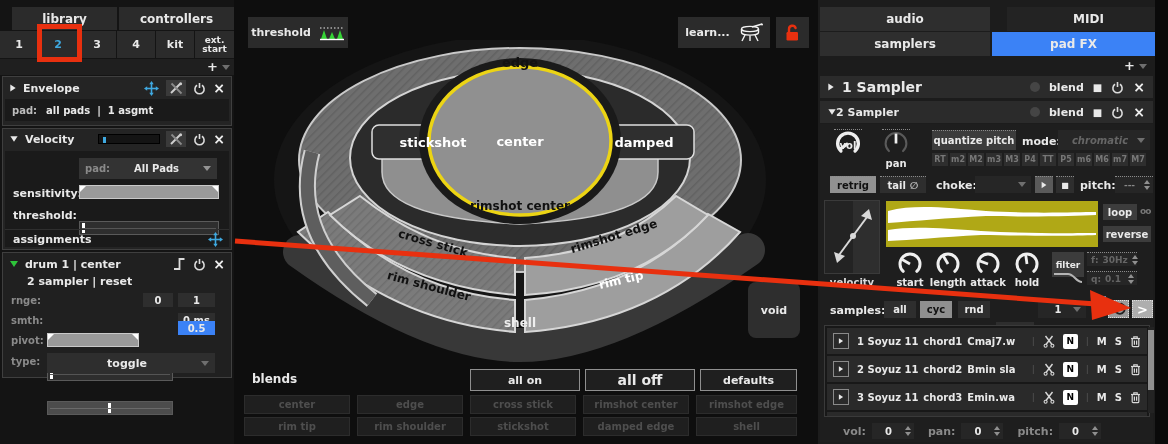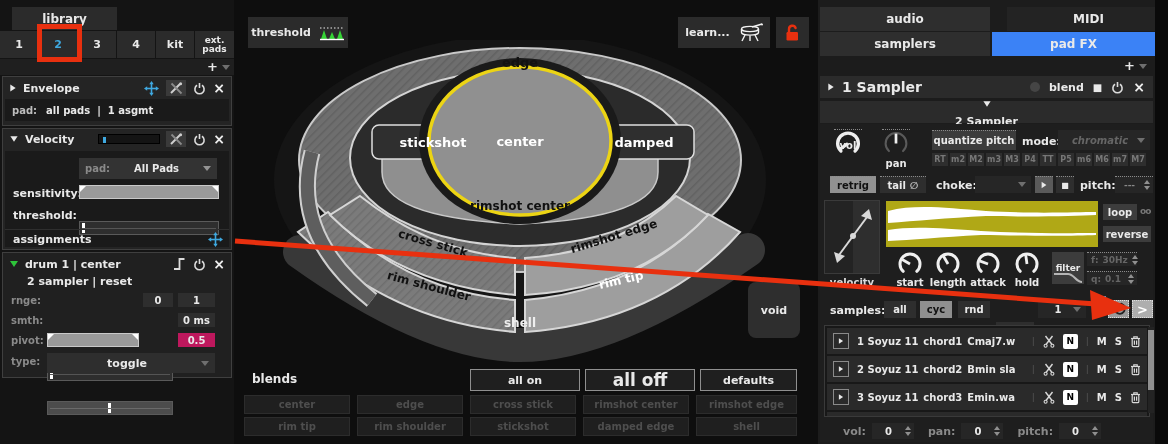--- a/index.html
+++ b/index.html
@@ -34,38 +34,41 @@
   .knoblbl{font-weight:bold;font-size:10px;color:#e9e9e9;text-align:center;}
 </style>
 </head>
 <body>
 
 <div class="abs" style="left:0;top:0;width:234px;height:444px;background:#141414;">
 
   <div class="abs cell" style="left:12px;top:7px;width:105px;height:23px;font-size:12px;">
       <span>library</span>
     </div>
+  <div class="abs cell" style="left:119px;top:7px;width:115px;height:23px;font-size:12px;">
+      <span>controllers</span>
+    </div>
 
   <div class="abs cell" style="left:0;top:31px;width:38px;height:27px;font-size:11px;">
       <span>1</span>
     </div>
   <div class="abs cell" style="left:39px;top:31px;width:38px;height:27px;font-size:11px;color:#3fa9e0;">
       <span>2</span>
     </div>
   <div class="abs cell" style="left:78px;top:31px;width:38px;height:27px;font-size:11px;">
       <span>3</span>
     </div>
   <div class="abs cell" style="left:117px;top:31px;width:38px;height:27px;font-size:11px;">
       <span>4</span>
     </div>
   <div class="abs cell" style="left:156px;top:31px;width:38px;height:27px;font-size:11px;">
       <span>kit</span>
     </div>
   <div class="abs cell" style="left:195px;top:31px;width:39px;height:27px;font-size:9px;line-height:9px;text-align:center;">
-      <span style="width:26px;">ext. pads</span>
+      <span style="width:26px;">ext. start</span>
     </div>
 
   <div class="abs flex" style="left:0;top:59px;width:234px;height:16px;background:#1f1f1f;justify-content:flex-end;padding-right:4px;gap:4px;">
     <span class="b" style="font-size:13px;line-height:12px;">+</span>
     <span class="caret" style="border-top-color:#6f6f6f;"></span>
   </div>
 
   <div class="abs panel" style="left:2px;top:76px;width:230px;height:50px;">
     <div class="flex" style="height:22px;padding-left:7px;gap:7px;">
       <span class="tri-r" style="transform:scale(.9);"></span>
@@ -187,21 +190,21 @@
     </div>
     <div class="abs cell" style="left:175px;top:60px;width:37px;height:14px;background:#2e2e2e;font-size:10px;">
         <span>0 ms</span>
       </div>
 
     <span class="abs b dim" style="left:8px;top:82px;font-size:10px;">pivot:</span>
     <div class="abs slider-dark" style="left:44px;top:80px;width:126px;height:14px;background:#4c4c4c;">
       <span class="marker" style="left:60px;"></span>
       <span class="abs" style="left:2px;right:2px;top:6px;height:1px;background:#6a6a6a;"></span>
     </div>
-    <div class="abs cell" style="left:175px;top:80px;width:37px;height:14px;background:#be185d;font-size:10px;">
+    <div class="abs cell" style="left:175px;top:68px;width:37px;height:14px;background:#3b82f6;font-size:10px;">
         <span>0.5</span>
       </div>
 
     <span class="abs b dim" style="left:8px;top:103px;font-size:10px;">type:</span>
     <div class="abs flex" style="left:44px;top:100px;width:168px;height:20px;background:#2e2e2e;padding:0 6px;">
       <span class="b" style="font-size:11px;flex:1;text-align:center;">toggle</span>
       <span class="caret" style="border-top-color:#6f6f6f;"></span>
     </div>
   </div>
 </div>
@@ -279,21 +282,21 @@
   </svg>
 
   <div class="abs cell" style="left:514px;top:282px;width:52px;height:56px;background:#2e2e2e;border-radius:8px;font-size:11px;">
       <span>void</span>
     </div>
 
   <span class="abs b" style="left:18px;top:372px;font-size:12px;">blends</span>
   <div class="abs cell" style="left:236px;top:369px;width:110px;height:22px;background:#1f1f1f;border:1px solid #8f8f8f;font-size:11px;">
       <span>all on</span>
     </div>
-  <div class="abs cell" style="left:351px;top:369px;width:110px;height:22px;background:#1f1f1f;border:1px solid #8f8f8f;font-size:17px;">
+  <div class="abs cell" style="left:351px;top:369px;width:110px;height:22px;background:#1f1f1f;border:1px solid #8f8f8f;font-size:14px;">
       <span>all off</span>
     </div>
   <div class="abs cell" style="left:466px;top:369px;width:97px;height:22px;background:#1f1f1f;border:1px solid #8f8f8f;font-size:11px;">
       <span>defaults</span>
     </div>
 
   <div class="abs cell" style="left:10px;top:395px;width:106px;height:19px;background:#1f1f1f;border:1px solid #2c2c2c;font-size:10px;color:#4e4e4e;">
       <span>center</span>
     </div>
   <div class="abs cell" style="left:123px;top:395px;width:106px;height:19px;background:#1f1f1f;border:1px solid #2c2c2c;font-size:10px;color:#4e4e4e;">
@@ -352,21 +355,21 @@
       <span class="b" style="font-size:11px;">blend</span>
       <span class="b" style="font-size:10px;">■</span>
       <svg width="13" height="13">
           <path d="M4.1,3.3 A4.6,4.6 0 1 0 8.9,3.3" fill="none" stroke="#dcdcdc" stroke-width="1.6"></path>
           <line x1="6.5" y1="1" x2="6.5" y2="6" stroke="#dcdcdc" stroke-width="1.6"></line>
         </svg>
       <span class="x-close">×</span>
     </span>
   </div>
 
-  <div class="abs flex" style="left:2px;top:101px;width:333px;height:22px;background:#2b2b2b;padding:0 8px;gap:8px;flex-direction:column;">
+  <div class="abs flex" style="left:2px;top:101px;width:333px;height:22px;background:#2b2b2b;padding:0 8px;gap:0;">
     <span class="tri-d" style="transform:scale(.9);"></span>
     <span class="b" style="font-size:11px;">2 Sampler</span>
     <span class="flex" style="margin-left:auto;gap:9px;">
       <span style="width:10px;height:10px;border-radius:50%;background:#454545;"></span>
       <span class="b" style="font-size:11px;">blend</span>
       <span class="b" style="font-size:10px;">■</span>
       <svg width="13" height="13">
           <path d="M4.1,3.3 A4.6,4.6 0 1 0 8.9,3.3" fill="none" stroke="#dcdcdc" stroke-width="1.6"></path>
           <line x1="6.5" y1="1" x2="6.5" y2="6" stroke="#dcdcdc" stroke-width="1.6"></line>
         </svg>
@@ -476,21 +479,21 @@
         <path d="M6.2,20.3 A10,10 0 1 1 19.8,20.3" fill="none" stroke="#efefef" stroke-width="3" stroke-linecap="round"></path>
         <line x1="13" y1="13" x2="13" y2="4" stroke="#efefef" stroke-width="2.8" transform="rotate(-70 13 13)"></line>
       </svg>
     <span class="abs knoblbl" style="left:146px;top:153px;width:44px;">attack</span>
     <svg class="abs" style="left:194px;top:127px;" width="26" height="26" viewBox="0 0 26 26">
         <path d="M6.2,20.3 A10,10 0 1 1 19.8,20.3" fill="none" stroke="#efefef" stroke-width="3" stroke-linecap="round"></path>
         <line x1="13" y1="13" x2="13" y2="4" stroke="#efefef" stroke-width="2.8" transform="rotate(-8 13 13)"></line>
       </svg>
     <span class="abs knoblbl" style="left:187px;top:153px;width:40px;">hold</span>
 
-    <div class="abs cell" style="left:232px;top:128px;width:32px;height:32px;background:#3c3c3c;font-size:9px;">
+    <div class="abs cell" style="left:232px;top:128px;width:32px;height:25px;background:#3c3c3c;font-size:9px;">
         <span>filter</span>
       </div>
     <div class="abs flex dotted" style="left:267px;top:128px;width:50px;height:14px;background:#262626;padding-left:4px;gap:4px;">
       <span class="b" style="font-size:9px;color:#666;">f:</span>
       <span class="b" style="font-size:9px;color:#666;">30Hz</span>
       <span class="spin">
           <i class="up"></i>
           <i class="dn"></i>
         </span>
     </div>

